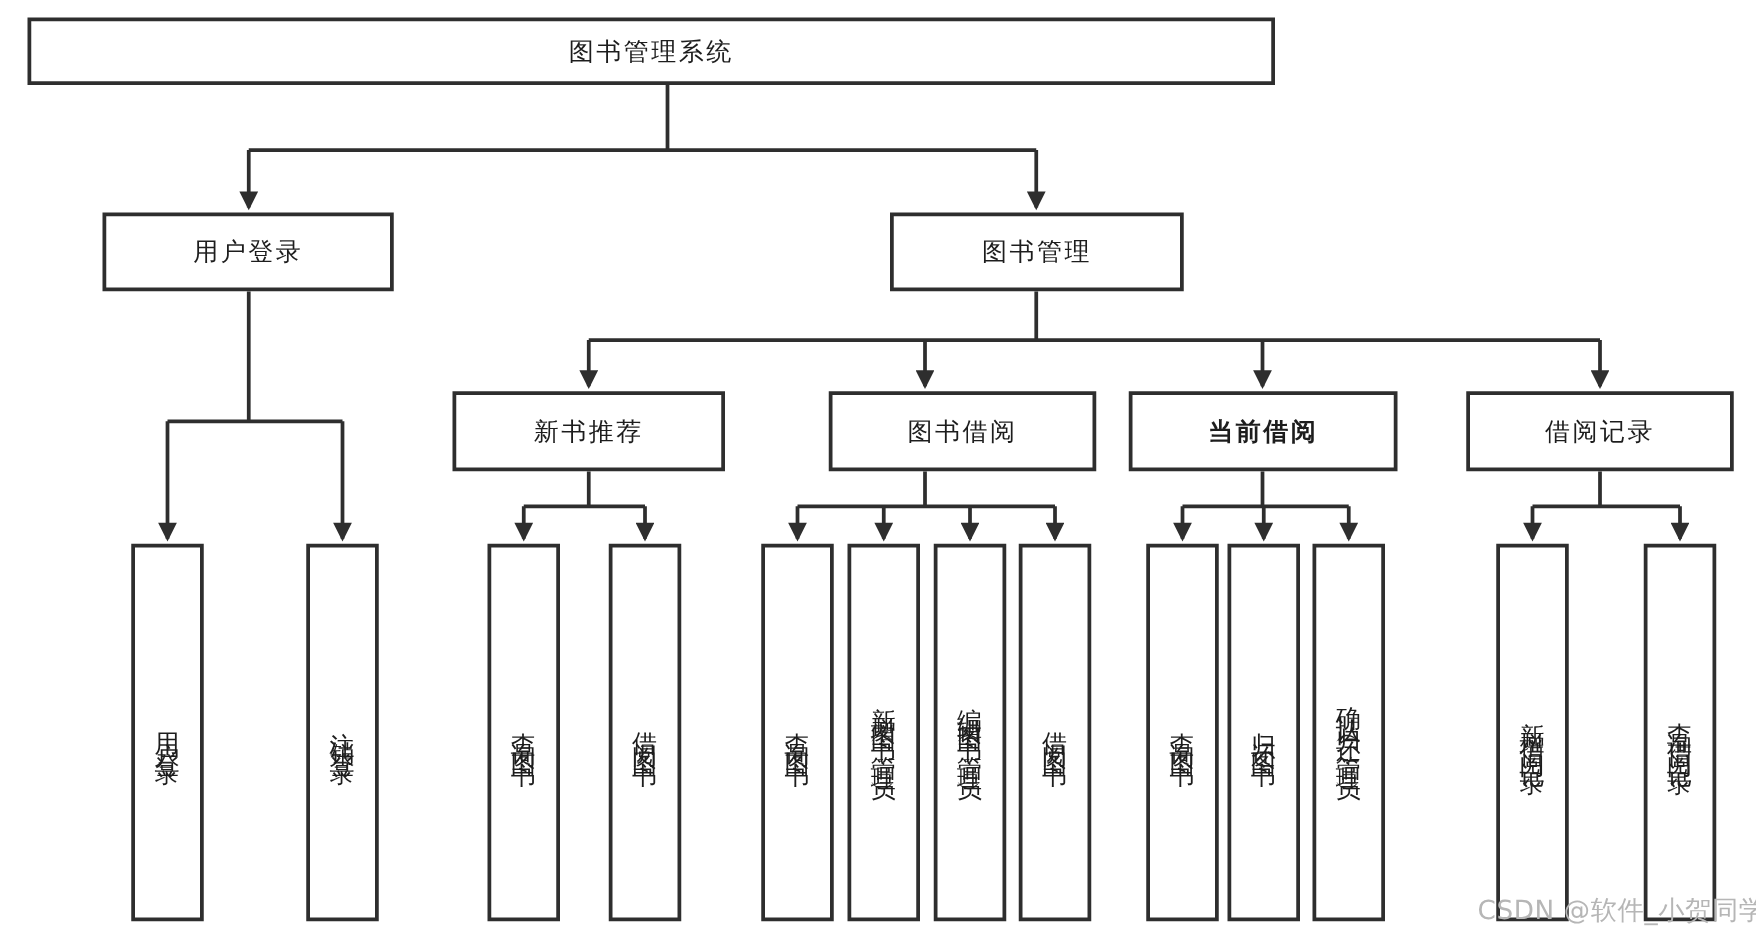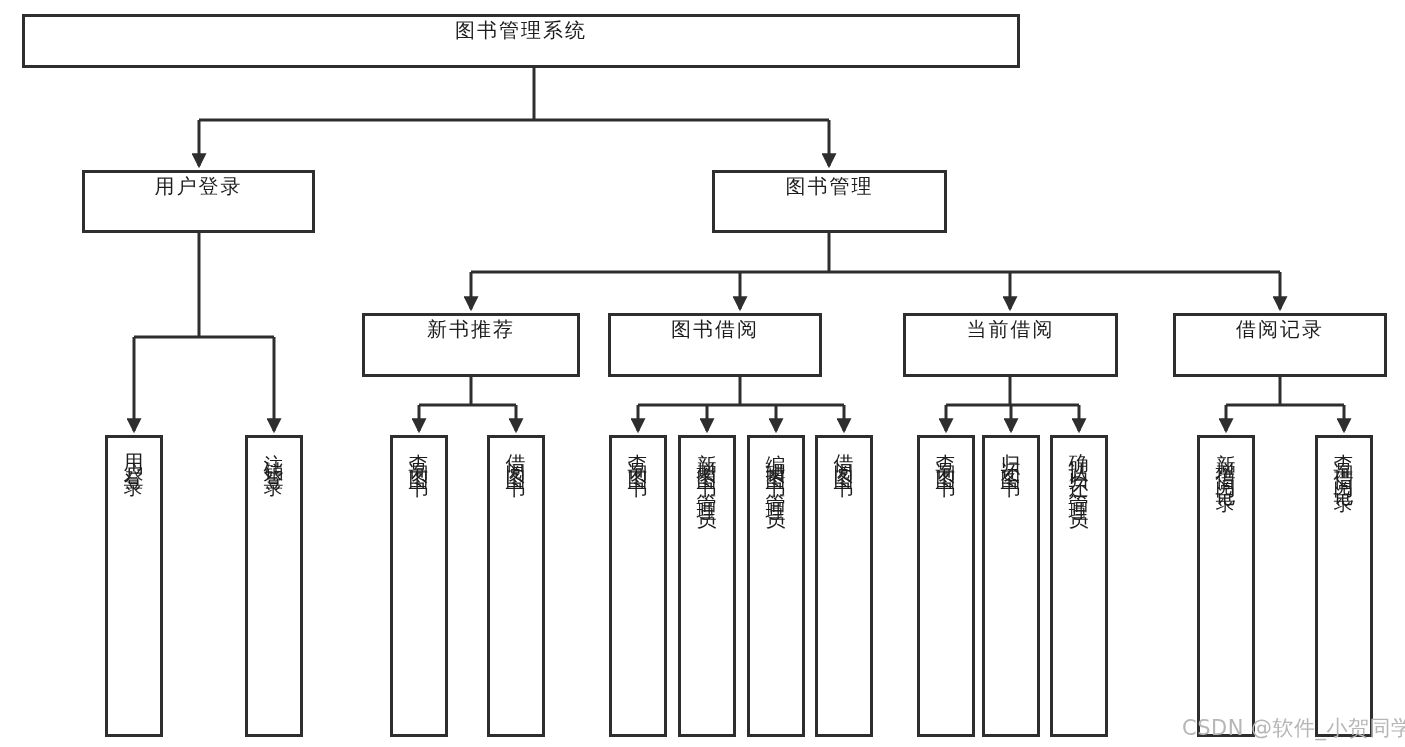--- a/index.html
+++ b/index.html
@@ -4,21 +4,21 @@
 <style>
   html,body { margin:0; padding:0; background:#ffffff; }
   .stage {
     position:relative; width:1405px; height:747px; background:#ffffff;
     font-family:"DejaVu Sans","Liberation Sans",sans-serif; overflow:hidden;
   }
   .connectors { position:absolute; left:0; top:0; pointer-events:none; }
   .node {
     position:absolute; box-sizing:border-box;
     border:3px solid #2e2e2e; background:#ffffff;
-    display:flex; align-items:flex-start; justify-content:center;
+    display:flex; align-items:center; justify-content:center;
     color:#1d1d1d;
   }
   .hlabel { font-size:20px; letter-spacing:2px; white-space:nowrap; }
   .vlabel {
     writing-mode:vertical-rl; text-orientation:mixed;
     font-size:20px; letter-spacing:8px; line-height:1; white-space:nowrap;
   }
   .watermark {
     position:absolute; left:1182px; top:714px; z-index:6;
     color:#b6b6b6; font-size:21px; white-space:nowrap; letter-spacing:0.5px;
@@ -93,24 +93,24 @@
   <div class="node" style="left:82px; top:170px; width:233px; height:63px;">
     <span class="hlabel">用户登录</span>
   </div>
   <div class="node" style="left:712px; top:170px; width:235px; height:63px;">
     <span class="hlabel">图书管理</span>
   </div>
 
   <div class="node" style="left:362px; top:313px; width:218px; height:64px;font-family:Liberation Mono, monospace;">
     <span class="hlabel">新书推荐</span>
   </div>
-  <div class="node" style="left:608px; top:313px; width:214px; height:64px;">
+  <div class="node" style="left:663px; top:313px; width:214px; height:64px;">
     <span class="hlabel">图书借阅</span>
   </div>
-  <div class="node" style="left:903px; top:313px; width:215px; height:64px;">
+  <div class="node" style="left:903px; top:313px; width:215px; height:64px;font-weight:bold;">
     <span class="hlabel">当前借阅</span>
   </div>
   <div class="node" style="left:1173px; top:313px; width:214px; height:64px;">
     <span class="hlabel">借阅记录</span>
   </div>
 
   <div class="node" style="left:105px; top:435px; width:58px; height:302px;">
     <span class="vlabel">用户登录</span>
   </div>
   <div class="node" style="left:245px; top:435px; width:58px; height:302px;">

